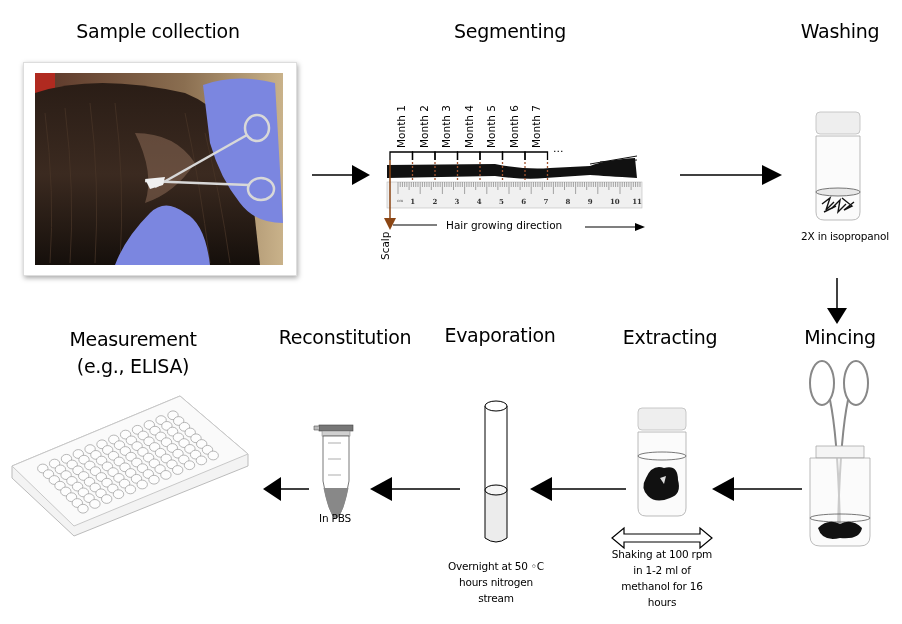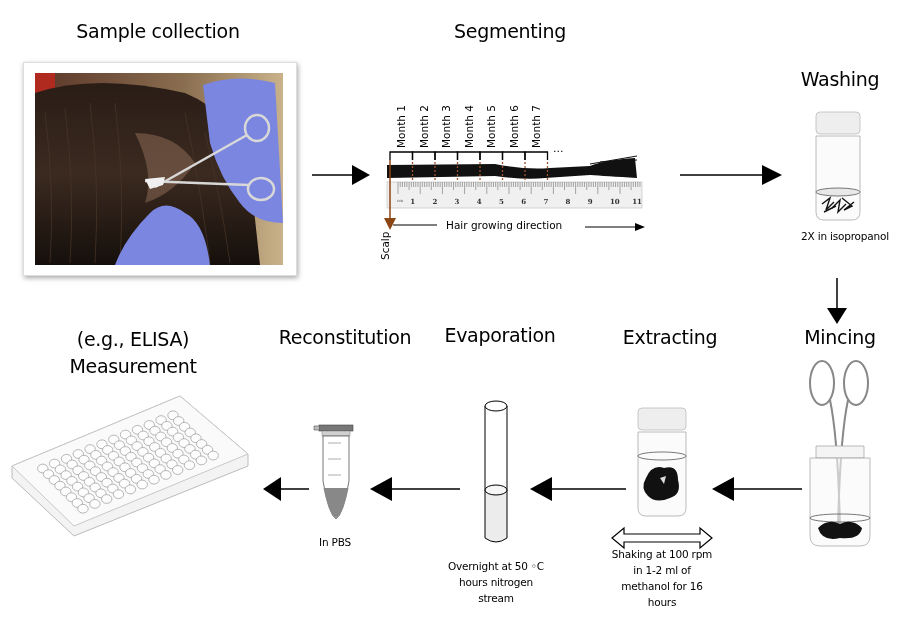--- a/index.html
+++ b/index.html
@@ -12,28 +12,28 @@
     svg { position: absolute; overflow: visible; }
     .photo-frame { position: absolute; left: 23px; top: 62px; width: 272px; height: 212px;
                    background: #fff; border: 1px solid #ddd;
                    box-shadow: 1px 2px 5px rgba(0,0,0,0.35); }
   </style>
 </head>
 <body>
 
 <div class="title" style="left:58px; top:20px; width:200px;">Sample collection</div>
 <div class="title" style="left:430px; top:20px; width:160px;">Segmenting</div>
-<div class="title" style="left:780px; top:20px; width:120px;margin-top:48px;">Washing</div>
+<div class="title" style="left:780px; top:20px; width:120px;">Washing</div>
 <div class="title" style="left:780px; top:326px; width:120px;">Mincing</div>
 <div class="title" style="left:600px; top:326px; width:140px;">Extracting</div>
 <div class="title" style="left:430px; top:324px; width:140px;text-align:center;">Evaporation</div>
 <div class="title" style="left:270px; top:326px; width:150px;text-align:center;">Reconstitution</div>
 <div class="title" style="left:58px; top:326px; width:150px; line-height:27px;">
+  <div>Measurement</div>
   <div>(e.g., ELISA)</div>
-  <div>Measurement</div>
 </div>
 
 <div class="photo-frame">
   <svg width="248" height="192" style="left:11px; top:10px;" viewBox="0 0 248 192">
     <defs>
       <linearGradient id="bgGrad" x1="0" y1="0" x2="1" y2="0">
         <stop offset="0" stop-color="#5a3528"></stop>
         <stop offset="0.6" stop-color="#8a6e50"></stop>
         <stop offset="1" stop-color="#c9b28a"></stop>
       </linearGradient>
@@ -333,21 +333,21 @@
   <path d="M6,3 L1,3 L1,7 L6,7" fill="#bbb" stroke="#555" stroke-width="0.6"></path>
   <rect x="9" y="8" width="28" height="5" fill="#d0d0d0" stroke="#777" stroke-width="0.5"></rect>
   <path d="M10,13 L36,13 L36,58 Q30,92 23,96 Q16,92 10,58 Z" fill="#fff" stroke="#555" stroke-width="0.8"></path>
   <path d="M10.5,65 L35.5,65 Q30,92 23,95 Q16,92 10.5,65 Z" fill="#888"></path>
   <g stroke="#bbb" stroke-width="1.2">
     <line x1="15" y1="20" x2="28" y2="20"></line>
     <line x1="15" y1="36" x2="28" y2="36"></line>
     <line x1="15" y1="52" x2="28" y2="52"></line>
   </g>
 </svg>
-<div class="caption" style="left:300px; top:534px; width:70px;">In PBS</div>
+<div class="caption" style="left:300px; top:510px; width:70px;">In PBS</div>
 
 <svg width="250" height="140" style="left:4px; top:396px;" viewBox="0 0 250 140">
   <path d="M8,70 L176,0 L244,58 L244,70 L70,140 L8,82 Z" fill="#f3f3f3" stroke="#bbb" stroke-width="1"></path>
   <path d="M8,70 L176,0 L244,58 L70,130 Z" fill="#fafafa" stroke="#c8c8c8" stroke-width="1"></path>
   <g id="wells">
       <ellipse cx="38.8" cy="72.5" rx="5.2" ry="4.4" fill="#fdfdfd" stroke="#9a9a9a" stroke-width="0.7"></ellipse>
       <ellipse cx="50.6" cy="67.6" rx="5.2" ry="4.4" fill="#fdfdfd" stroke="#9a9a9a" stroke-width="0.7"></ellipse>
       <ellipse cx="62.5" cy="62.8" rx="5.2" ry="4.4" fill="#fdfdfd" stroke="#9a9a9a" stroke-width="0.7"></ellipse>
       <ellipse cx="74.3" cy="58.0" rx="5.2" ry="4.4" fill="#fdfdfd" stroke="#9a9a9a" stroke-width="0.7"></ellipse>
       <ellipse cx="86.1" cy="53.1" rx="5.2" ry="4.4" fill="#fdfdfd" stroke="#9a9a9a" stroke-width="0.7"></ellipse>

